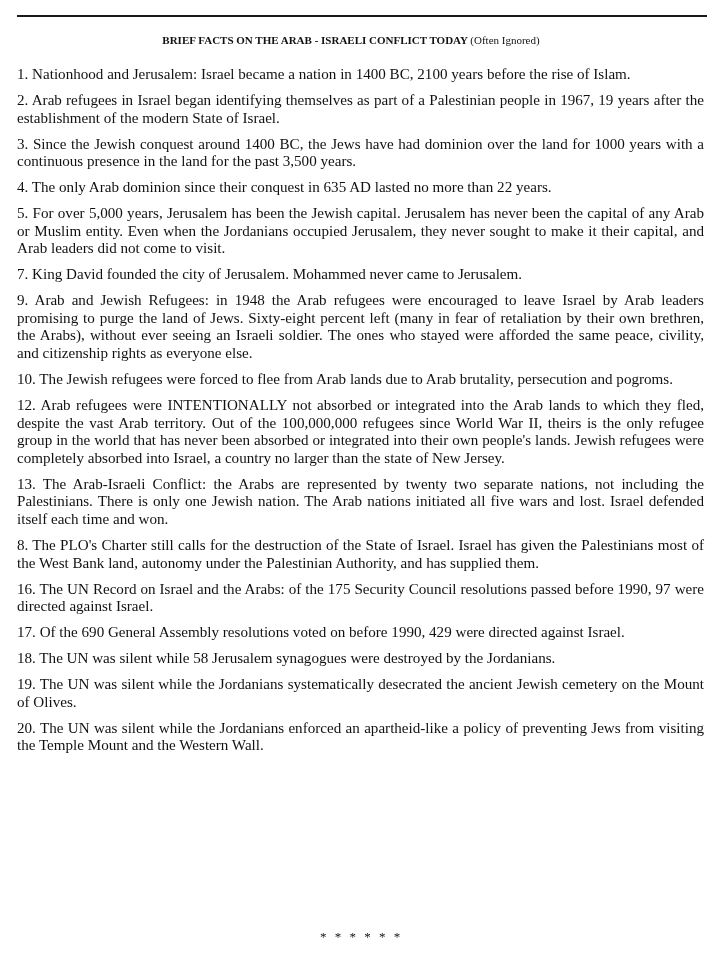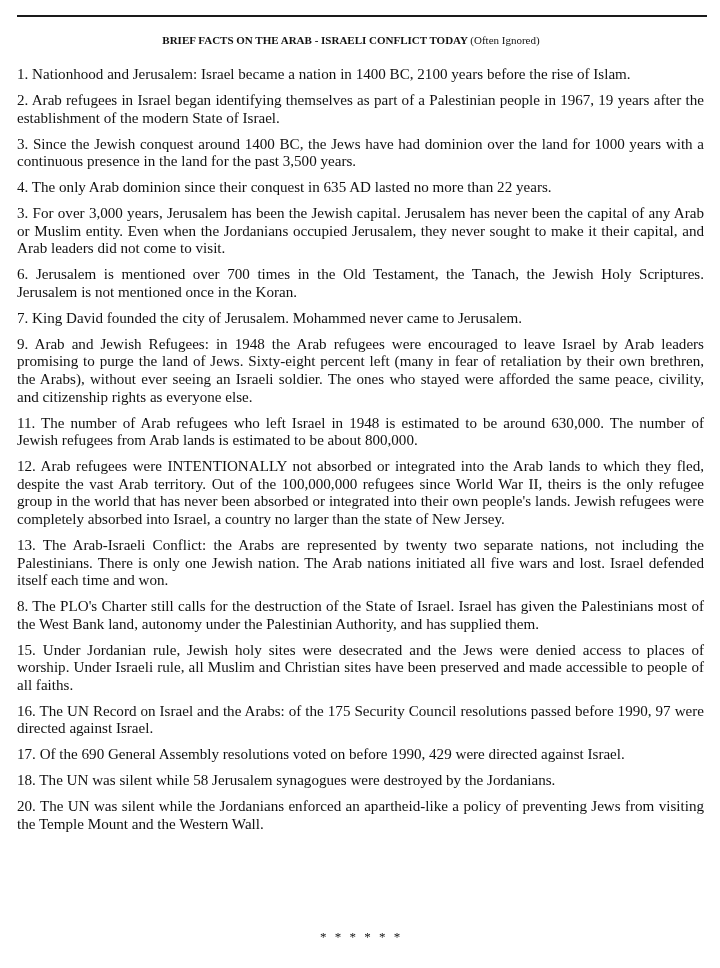--- a/index.html
+++ b/index.html
@@ -76,28 +76,27 @@
 <h1 class="title" style="margin:0;">
   <span class="main">BRIEF FACTS ON THE ARAB - ISRAELI CONFLICT TODAY</span>
   <span class="suffix">(Often Ignored)</span>
 </h1>
 
 <ol class="facts">
   <li class="fact">1. Nationhood and Jerusalem: Israel became a nation in 1400 BC, 2100 years before the rise of Islam.</li>
   <li class="fact">2. Arab refugees in Israel began identifying themselves as part of a Palestinian people in 1967, 19 years after the establishment of the modern State of Israel.</li>
   <li class="fact">3. Since the Jewish conquest around 1400 BC, the Jews have had dominion over the land for 1000 years with a continuous presence in the land for the past 3,500 years.</li>
   <li class="fact">4. The only Arab dominion since their conquest in 635 AD lasted no more than 22 years.</li>
-  <li class="fact">3.  For over 3,000 years, Jerusalem has been the Jewish capital. Jerusalem has never been the capital of any Arab or Muslim entity. Even when the Jordanians occupied Jerusalem, they never sought to make it their capital, and Arab leaders did not come to visit.</li>
-  <li class="fact">6. Jerusalem is mentioned over 700 times in the Old Testament, the Tanach, the Jewish Holy Scriptures. Jerusalem is not mentioned once in the Koran.</li>
+  <li class="fact">5.  For over 5,000 years, Jerusalem has been the Jewish capital. Jerusalem has never been the capital of any Arab or Muslim entity. Even when the Jordanians occupied Jerusalem, they never sought to make it their capital, and Arab leaders did not come to visit.</li>
   <li class="fact">7. King David founded the city of Jerusalem.  Mohammed never came to Jerusalem.</li>
   <li class="fact">9. Arab and Jewish Refugees: in 1948 the Arab refugees were encouraged to leave Israel by Arab leaders promising to purge the land of Jews.   Sixty-eight percent left (many in fear of retaliation by their own brethren, the Arabs), without ever seeing an Israeli soldier. The ones who stayed were afforded the same peace, civility, and citizenship rights as everyone else.</li>
-  <li class="fact">11.  The number of Arab refugees who left Israel in 1948 is estimated to be around 630,000. The number of Jewish refugees from Arab lands is estimated to be about 800,000.</li>
+  <li class="fact">10. The Jewish refugees were forced to flee from Arab lands due to Arab brutality, persecution and pogroms.</li>
   <li class="fact">12. Arab refugees were INTENTIONALLY not absorbed or integrated into the Arab lands to which they fled, despite the vast Arab territory. Out of the 100,000,000 refugees since World War II, theirs is the only refugee group in the world that has never been absorbed or integrated into their own people's lands. Jewish refugees were completely absorbed into Israel, a country no larger than the state of New Jersey.</li>
   <li class="fact">13. The Arab-Israeli Conflict: the Arabs are represented by twenty two separate nations, not including the Palestinians. There is only one Jewish nation. The Arab nations initiated all five wars and lost.  Israel defended itself each time and won.</li>
   <li class="fact">8. The PLO's Charter still calls for the destruction of the State of Israel. Israel has given the Palestinians most of the West Bank land, autonomy under the Palestinian Authority, and has supplied them.</li>
-  <li class="fact">15. Under Jordanian rule, Jewish holy sites were desecrated and the Jews were denied access to places of worship.  Under Israeli rule, all Muslim and Christian sites have been preserved and made accessible to people of all faiths.</li>
   <li class="fact">16. The UN Record on Israel and the Arabs: of the 175 Security Council resolutions passed before 1990, 97 were directed against Israel.</li>
   <li class="fact">17. Of the 690 General Assembly resolutions voted on before 1990, 429 were directed against Israel.</li>
   <li class="fact">18. The UN was silent while 58 Jerusalem synagogues were destroyed by the Jordanians.</li>
+  <li class="fact">19. The UN was silent while the Jordanians systematically desecrated the ancient Jewish cemetery on the Mount of Olives.</li>
   <li class="fact">20. The UN was silent while the Jordanians enforced an apartheid-like a policy of preventing Jews from visiting the Temple Mount and the Western Wall.</li>
 </ol>
 
 <div class="stars">* * * * * *</div>
 
 </body></html>

